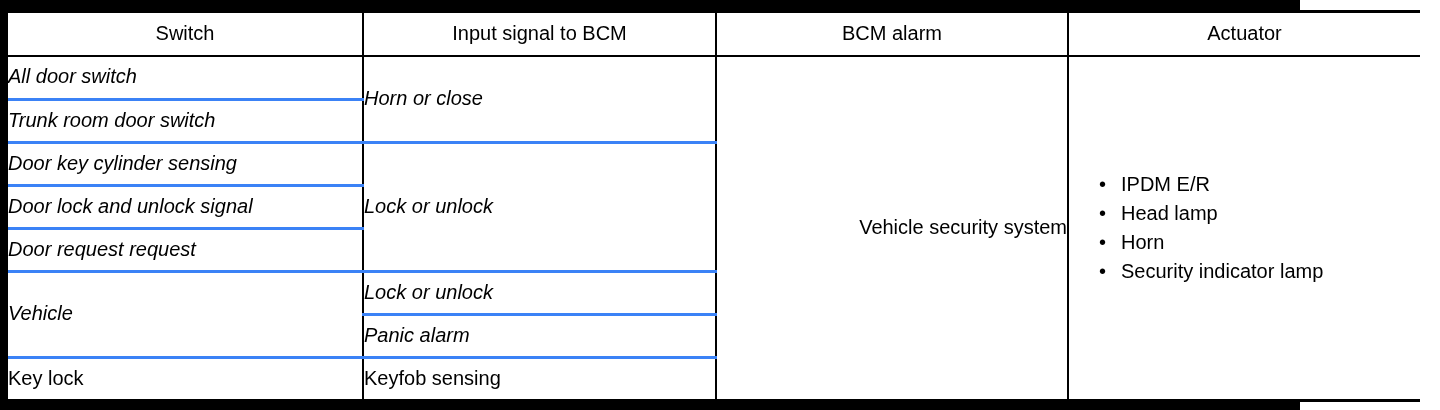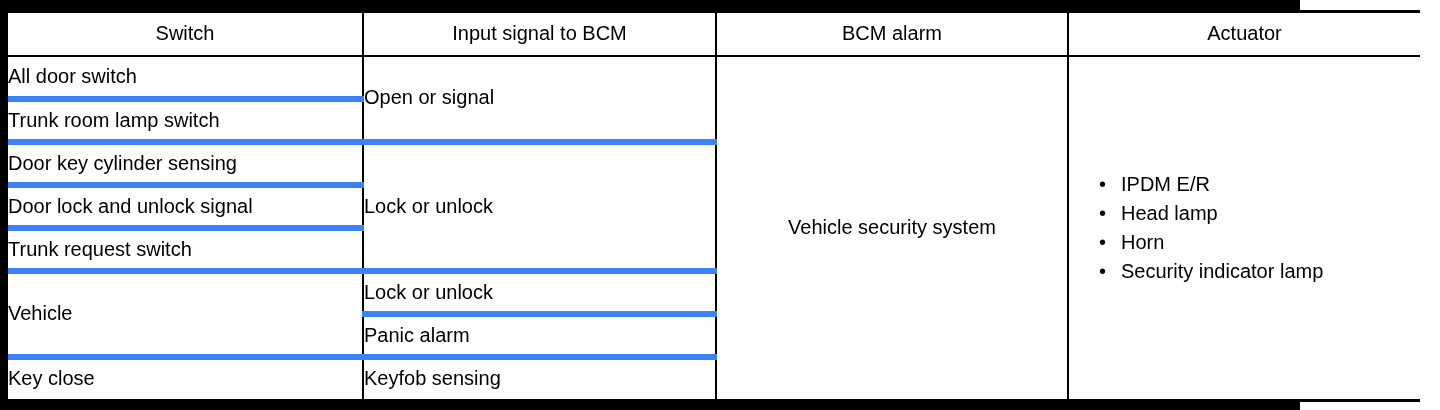--- a/index.html
+++ b/index.html
@@ -49,21 +49,21 @@
     font-size: 20px;
     line-height: 1.18;
     color: #000;
     background: #ffffff;
   }
 
   
   .vr { border-right: 2px solid #000; }
 
   
-  .hr-bot { border-bottom: 6px solid #3b82f6; }
+  .hr-bot { border-bottom: 3px solid #3b82f6; font-style: italic; }
 
   
   thead th {
     height: 42px;
     text-align: center;
     border-bottom: 2px solid #000;
   }
 
   
   tbody tr { height: 43px; }
@@ -94,21 +94,21 @@
     white-space: nowrap;
   }
   ul.actuator-list li .bullet {
     position: absolute;
     left: 0;
     top: 0;
     line-height: 29px;
     font-size: 20px;
   }
 
-  .bcm-cell { padding-left: 12px; text-align: center; }
+  .bcm-cell { padding-left: 12px; text-align: right; }
 </style>
 </head>
 <body>
 
 <div id="page">
   <div class="table-wrap">
 
     <table class="spec">
       <colgroup>
         <col class="c1">
@@ -123,21 +123,21 @@
           <th class="vr">Input signal to BCM</th>
           <th class="vr">BCM alarm</th>
           <th>Actuator</th>
         </tr>
       </thead>
 
       <tbody>
 
         <tr>
           <td class="cell-l vr hr-bot">All door switch</td>
-          <td class="cell-l vr hr-bot" rowspan="2">Open or signal</td>
+          <td class="cell-l vr hr-bot" rowspan="2">Horn or close</td>
           <td class="bcm-cell vr" rowspan="8">Vehicle security system</td>
           <td rowspan="8">
             <ul class="actuator-list">
               <li>
                 <span class="bullet">•</span>
                 <span>IPDM E/R</span>
               </li>
               <li>
                 <span class="bullet">•</span>
                 <span>Head lamp</span>
@@ -148,47 +148,47 @@
               </li>
               <li>
                 <span class="bullet">•</span>
                 <span>Security indicator lamp</span>
               </li>
             </ul>
           </td>
         </tr>
 
         <tr>
-          <td class="cell-l vr hr-bot">Trunk room lamp switch</td>
+          <td class="cell-l vr hr-bot">Trunk room door switch</td>
         </tr>
 
         <tr>
           <td class="cell-l vr hr-bot">Door key cylinder sensing</td>
           <td class="cell-l vr hr-bot" rowspan="3">Lock or unlock</td>
         </tr>
 
         <tr>
           <td class="cell-l vr hr-bot">Door lock and unlock signal</td>
         </tr>
 
         <tr>
-          <td class="cell-l vr hr-bot">Trunk request switch</td>
+          <td class="cell-l vr hr-bot">Door request request</td>
         </tr>
 
         <tr>
           <td class="cell-l vr hr-bot" rowspan="2">Vehicle</td>
           <td class="cell-l vr hr-bot">Lock or unlock</td>
         </tr>
 
         <tr>
           <td class="cell-l vr hr-bot">Panic alarm</td>
         </tr>
 
         <tr>
-          <td class="cell-l vr">Key close</td>
+          <td class="cell-l vr">Key lock</td>
           <td class="cell-l vr">Keyfob sensing</td>
         </tr>
 
       </tbody>
     </table>
 
   </div>
 </div>
 
 </body></html>

